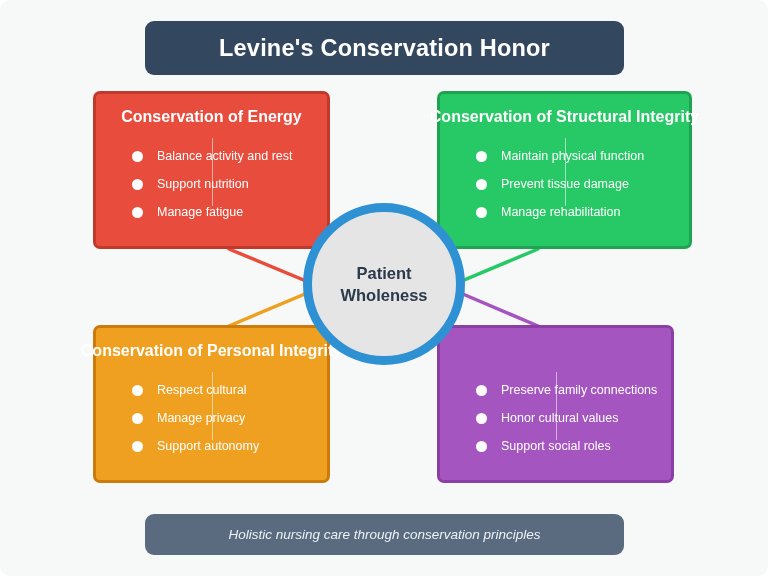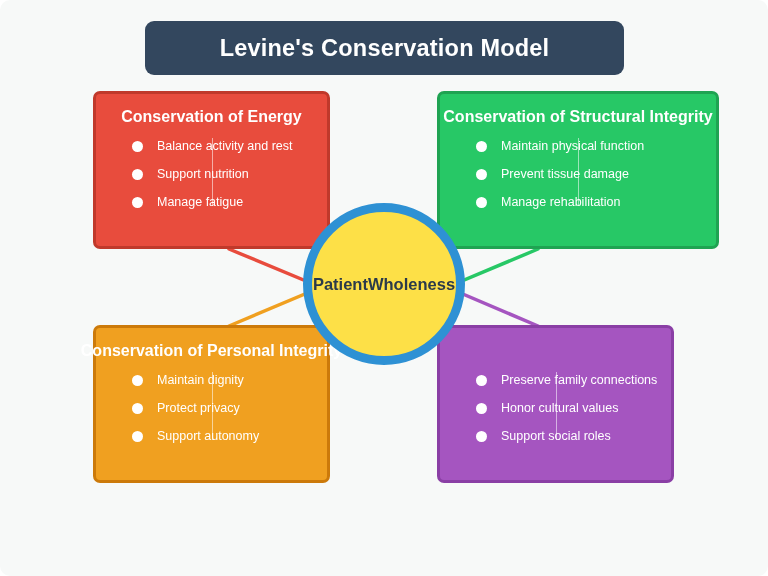--- a/index.html
+++ b/index.html
@@ -89,21 +89,21 @@
   .card-divider {
     position: absolute;
     top: 44px;
     left: 50%;
     width: 1px;
     height: 68px;
     background: rgba(255,255,255,0.55);
   }
   .card-list {
     position: absolute;
-    top: 38px;
+    top: 48px;
     left: 36px;
     right: 10px;
   }
   .card-item {
     display: flex;
     align-items: center;
     height: 28px;
   }
   .bullet {
     width: 11px;
@@ -117,63 +117,63 @@
     color: #ffffff;
     font-size: 12.5px;
     white-space: nowrap;
   }
 
   #card-energy {
     left: 93px; top: 91px; width: 237px; height: 158px;
     background: #e84c3d; border-color: #c0392b;
   }
   #card-structural {
-    left: 437px; top: 91px; width: 282px; height: 158px;
+    left: 437px; top: 91px; width: 255px; height: 158px;
     background: #27c866; border-color: #1fa352;
   }
   #card-personal {
     left: 93px; top: 325px; width: 237px; height: 158px;
     background: #f0a020; border-color: #cc7a0a;
   }
   #card-social {
     left: 437px; top: 325px; width: 237px; height: 158px;
     background: #a555c0; border-color: #8a3fa5;
   }
 
   
   #center-circle {
     position: absolute;
     left: 303px;
     top: 203px;
     width: 162px;
     height: 162px;
     border-radius: 50%;
-    background: #fde047;
+    background: #e5e5e5;
     border: 9px solid #2e91d4;
     box-sizing: border-box;
     display: flex;
-    flex-direction: row;
+    flex-direction: column;
     align-items: center;
     justify-content: center;
   }
   #center-circle .center-line {
     color: #2b3a4a;
     font-size: 16.5px;
     font-weight: bold;
     line-height: 22px;
     white-space: nowrap;
   }
 </style>
 </head>
 <body>
 
 <div id="page">
 
   <div id="title-bar">
-    <span class="title-text">Levine's Conservation Model</span>
+    <span class="title-text">Levine's Conservation Honor</span>
   </div>
 
   <svg id="connectors" viewBox="0 0 768 576" xmlns="http://www.w3.org/2000/svg">
     <line x1="229" y1="249" x2="330" y2="291" stroke="#e84c3d" stroke-width="3.5" stroke-linecap="round"></line>
     <line x1="538" y1="249" x2="438" y2="291" stroke="#27c866" stroke-width="3.5" stroke-linecap="round"></line>
     <line x1="229" y1="326" x2="331" y2="283" stroke="#f0a020" stroke-width="3.5" stroke-linecap="round"></line>
     <line x1="538" y1="326" x2="437" y2="283" stroke="#a555c0" stroke-width="3.5" stroke-linecap="round"></line>
   </svg>
 
   <div class="card" id="card-energy">
@@ -213,25 +213,25 @@
       </div>
     </div>
   </div>
 
   <div class="card" id="card-personal">
     <div class="card-title">Conservation of Personal Integrity</div>
     <div class="card-divider"></div>
     <div class="card-list">
       <div class="card-item">
         <span class="bullet"></span>
-        <span class="item-label">Maintain dignity</span>
-      </div>
-      <div class="card-item">
-        <span class="bullet"></span>
-        <span class="item-label">Protect privacy</span>
+        <span class="item-label">Respect cultural</span>
+      </div>
+      <div class="card-item">
+        <span class="bullet"></span>
+        <span class="item-label">Manage privacy</span>
       </div>
       <div class="card-item">
         <span class="bullet"></span>
         <span class="item-label">Support autonomy</span>
       </div>
     </div>
   </div>
 
   <div class="card" id="card-social">
     <div class="card-divider"></div>
@@ -249,14 +249,17 @@
         <span class="item-label">Support social roles</span>
       </div>
     </div>
   </div>
 
   <div id="center-circle">
     <span class="center-line">Patient</span>
     <span class="center-line">Wholeness</span>
   </div>
 
+  <div id="footer-bar">
+    <span class="footer-text">Holistic nursing care through conservation principles</span>
+  </div>
 
 </div>
 
 </body></html>

